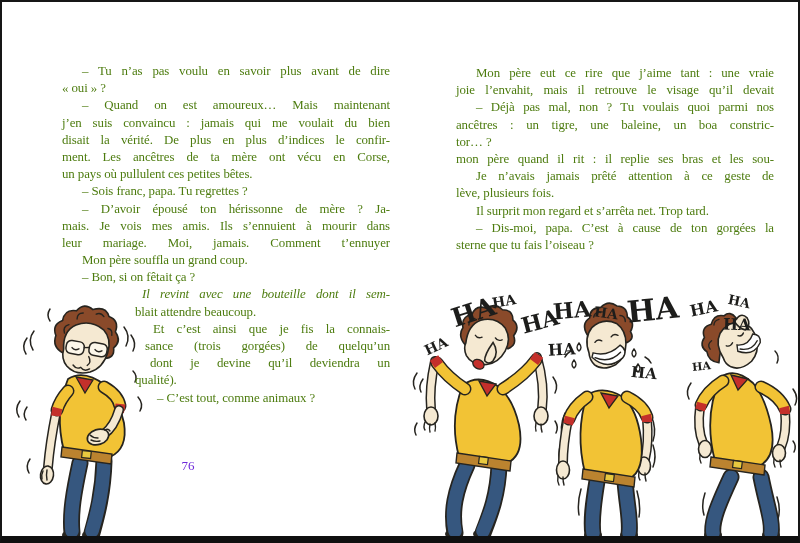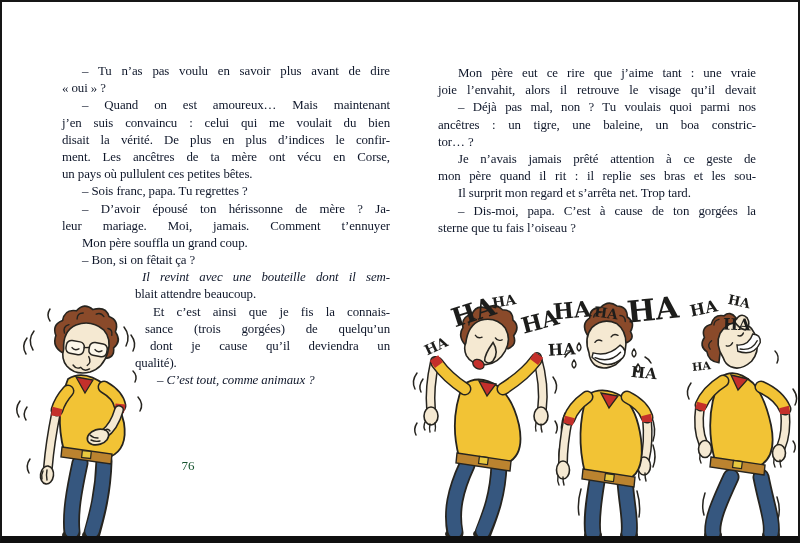--- a/index.html
+++ b/index.html
@@ -5,35 +5,35 @@
   html,body{margin:0;padding:0;background:#e9e9e9;}
   #screen{
     position:relative; width:800px; height:543px; background:#ffffff;
     overflow:hidden; font-family:"Liberation Serif","DejaVu Serif",serif;
   }
   #frame{
     position:absolute; inset:0; box-sizing:border-box; z-index:30; pointer-events:none;
     border:2px solid #161616; border-bottom:7px solid #101010;
   }
   
-  .col{position:absolute; color:#0f172a; z-index:5;}
+  .col{position:absolute; color:#4d7c0f; z-index:5;}
   #left-col{left:62px; top:63px; width:328px;}
-  #right-col{left:438px; top:65px; width:318px;}
+  #right-col{left:456px; top:65px; width:318px;}
   .line{
     height:17.2px; line-height:17.2px; font-size:12.9px; letter-spacing:-0.1px;
     white-space:nowrap; overflow:visible;
   }
   .j{text-align:justify; text-align-last:justify; white-space:normal;}
   .ind{padding-left:20px;}
   .w1{padding-left:80px;font-style:italic;} .w2{padding-left:73px;} .w3{padding-left:91px;}
   .w4{padding-left:83px;} .w5{padding-left:88px;} .w6{padding-left:80px;}
-  .w7{padding-left:73px;} .w8{padding-left:95px;font-style:italic;}
+  .w7{padding-left:73px;} .w8{padding-left:95px;}
   #page-num{
     position:absolute; left:165px; top:458px; width:46px; text-align:center;
-    font-size:13px; color:#14532d; z-index:5;
+    font-size:13px; color:#6d28d9; z-index:5;
   }
   
   .ha{
     position:absolute; z-index:12; color:#1d1d1b; font-family:"DejaVu Serif",serif;
     font-weight:bold; white-space:nowrap; transform-origin:center; line-height:1;
   }
   #ha0{left:424px;top:339px;font-size:14px;transform:rotate(-25deg);}
   #ha1{left:451px;top:299px;font-size:26px;transform:rotate(-18deg);}
   #ha2{left:492px;top:294px;font-size:14px;transform:rotate(-10deg);}
   #ha3{left:521px;top:310px;font-size:22px;transform:rotate(-15deg);}
@@ -71,47 +71,49 @@
 </head>
 <body>
 
 <div id="screen">
   <div id="frame"></div>
 
   <div id="left-col" class="col">
     <div class="line j ind">– Tu n’as pas voulu en savoir plus avant de dire</div>
     <div class="line">« oui » ?</div>
     <div class="line j ind">– Quand on est amoureux… Mais maintenant</div>
-    <div class="line j">j’en suis convaincu : celui qui me voulait du bien</div>
+    <div class="line j">j’en suis convaincu : jamais qui me voulait du bien</div>
     <div class="line j">disait la vérité. De plus en plus d’indices le confir-</div>
     <div class="line j">ment. Les ancêtres de ta mère ont vécu en Corse,</div>
     <div class="line">un pays où pullulent ces petites bêtes.</div>
     <div class="line ind">– Sois franc, papa. Tu regrettes ?</div>
     <div class="line j ind">– D’avoir épousé ton hérissonne de mère ? Ja-</div>
+    <div class="line j">mais. Je vois mes amis. Ils s’ennuient à mourir dans</div>
     <div class="line j">leur mariage. Moi, jamais. Comment t’ennuyer</div>
     <div class="line ind">Mon père souffla un grand coup.</div>
     <div class="line ind">– Bon, si on fêtait ça ?</div>
     <div class="line j w1">Il revint avec une bouteille dont il sem-</div>
     <div class="line w2">blait attendre beaucoup.</div>
     <div class="line j w3">Et c’est ainsi que je fis la connais-</div>
     <div class="line j w4">sance (trois gorgées) de quelqu’un</div>
-    <div class="line j w5">dont je cause qu’il deviendra un</div>
+    <div class="line j w5">dont je devine qu’il deviendra un</div>
     <div class="line w7">qualité).</div>
     <div class="line w8">– C’est tout, comme animaux ?</div>
   </div>
   <div id="page-num">76</div>
 
   <div id="right-col" class="col">
     <div class="line j ind">Mon père eut ce rire que j’aime tant : une vraie</div>
-    <div class="line j">joie l’envahit, alors il retrouve le visage qu’il devait</div>
+    <div class="line j">joie l’envahit, mais il retrouve le visage qu’il devait</div>
     <div class="line j ind">– Déjà pas mal, non ? Tu voulais quoi parmi nos</div>
     <div class="line j">ancêtres : un tigre, une baleine, un boa constric-</div>
     <div class="line">tor… ?</div>
+    <div class="line j">mon père quand il rit : il replie ses bras et les sou-</div>
     <div class="line j ind">Je n’avais jamais prêté attention à ce geste de</div>
-    <div class="line j">mon père quand il rit : il replie ses bras et les sou-</div>
+    <div class="line">lève, plusieurs fois.</div>
     <div class="line ind">Il surprit mon regard et s’arrêta net. Trop tard.</div>
     <div class="line j ind">– Dis-moi, papa. C’est à cause de ton gorgées la</div>
     <div class="line">sterne que tu fais l’oiseau ?</div>
   </div>
 
   <span class="ha" id="ha0">HA</span>
   <span class="ha" id="ha1">HA</span>
   <span class="ha" id="ha2">HA</span>
   <span class="ha" id="ha3">HA</span>
   <span class="ha" id="ha4">HA</span>

